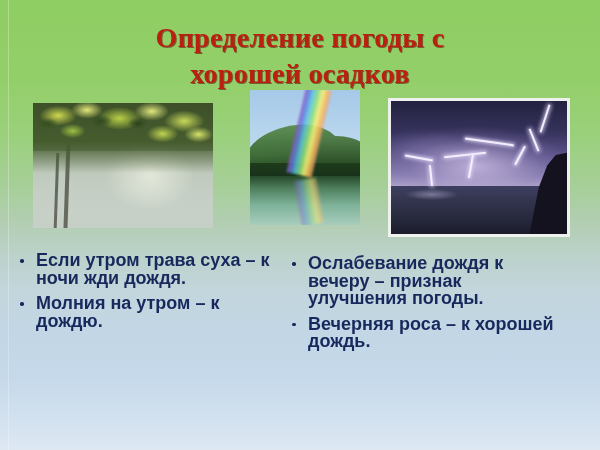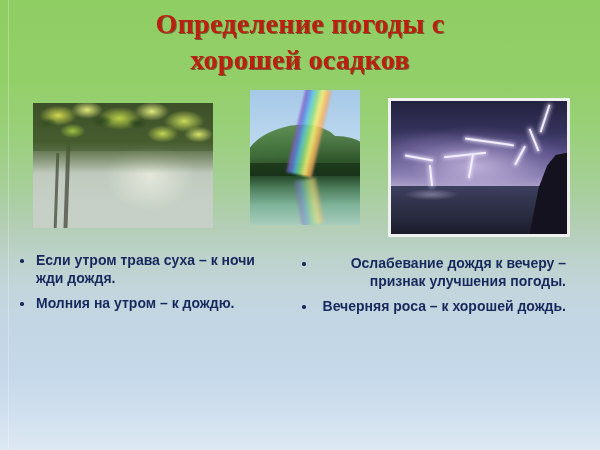--- a/index.html
+++ b/index.html
@@ -40,21 +40,21 @@
     top: 0;
     width: 1px;
     height: 450px;
     background: rgba(255,255,255,0.28);
   }
 
   
   .title {
     position: absolute;
     left: 0;
-    top: 6px;
+    top: 20px;
     width: 600px;
     text-align: center;
     font-family: "Liberation Serif", serif;
     font-weight: bold;
     font-size: 28px;
     line-height: 36px;
     color: #bb1f11;
     text-shadow: 1px 1px 0 rgba(90,10,5,0.55);
     letter-spacing: 0.3px;
   }
@@ -238,41 +238,41 @@
   #photo-lightning .b8 { left: 8%;   top: 42%; width: 16%; height: 1.5px; transform: rotate(10deg); }
 
   
   .bullets {
     position: absolute;
     list-style: none;
     margin: 0;
     padding: 0;
     color: #17285c;
     font-weight: bold;
-    font-size: 14px;
+    font-size: 18px;
     line-height: 17.5px;
   }
   .bullets li {
     position: relative;
     padding-left: 22px;
     margin-bottom: 8px;
   }
   .bullets li::before {
     content: "";
     position: absolute;
     left: 6px;
     top: 7px;
     width: 3.5px;
     height: 3.5px;
     border-radius: 50%;
     background: #17285c;
   }
 
   #bullets-left  { left: 14px;  top: 252px; width: 262px; }
-  #bullets-right { left: 296px; top: 255px; width: 270px; text-align: right; }
+  #bullets-right { left: 286px; top: 255px; width: 270px; }
 </style>
 </head>
 <body>
 
 <div id="slide">
 
   <div class="edge-rule"></div>
 
   <div class="title">
     <span class="line">Определение погоды с</span>

